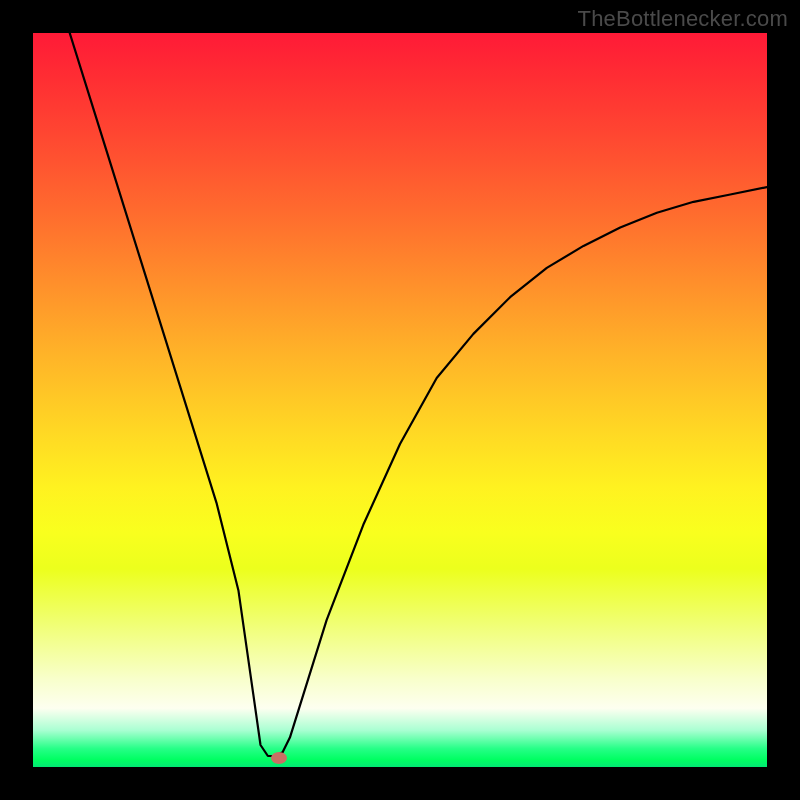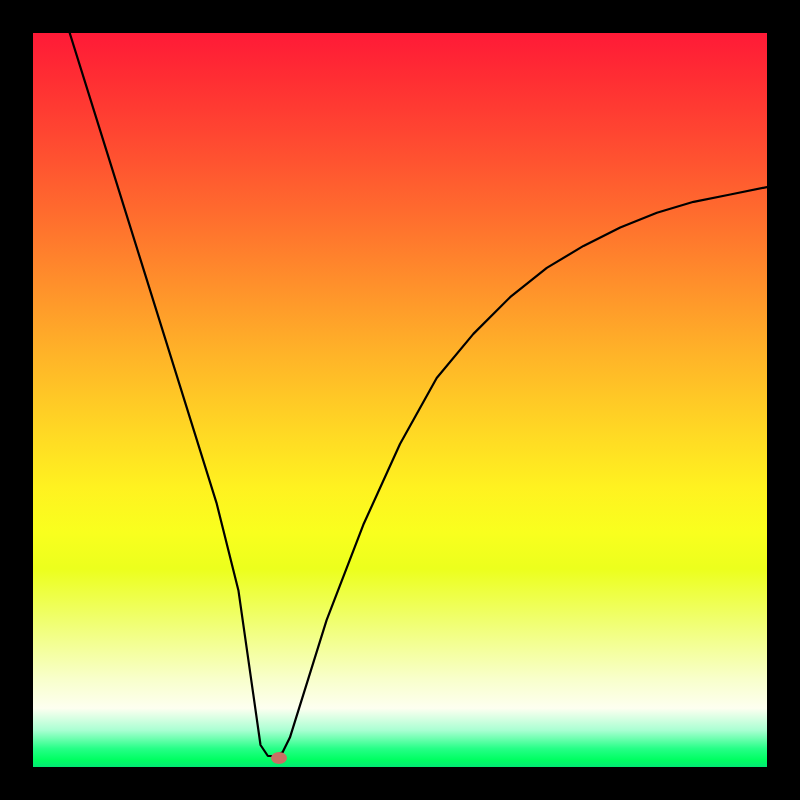--- a/index.html
+++ b/index.html
@@ -81,13 +81,14 @@
   <div class="plot-area">
     <div class="gradient-bg"></div>
 
     <svg class="curve" viewBox="0 0 734 734" preserveAspectRatio="none">
       <polyline id="curve-path" fill="none" stroke="#000" stroke-width="2.2" stroke-linejoin="round" stroke-linecap="round" points="36.7,0.0 73.4,117.4 110.1,234.9 146.8,352.3 183.5,469.8 205.5,557.8 220.2,660.6 227.5,712.0 234.9,723.0 242.2,723.0 249.6,719.3 256.9,704.6 293.6,587.2 330.3,491.8 367.0,411.0 403.7,345.0 440.4,300.9 477.1,264.2 513.8,234.9 550.5,212.9 587.2,194.5 623.9,179.8 660.6,168.8 697.3,161.5 734.0,154.1"></polyline>
     </svg>
 
     <div class="dot" id="min-dot" style="left: 245.89px; top: 725.192px;"></div>
   </div>
 
+  <div class="watermark">TheBottlenecker.com</div>
 </div>
 
 </body></html>

